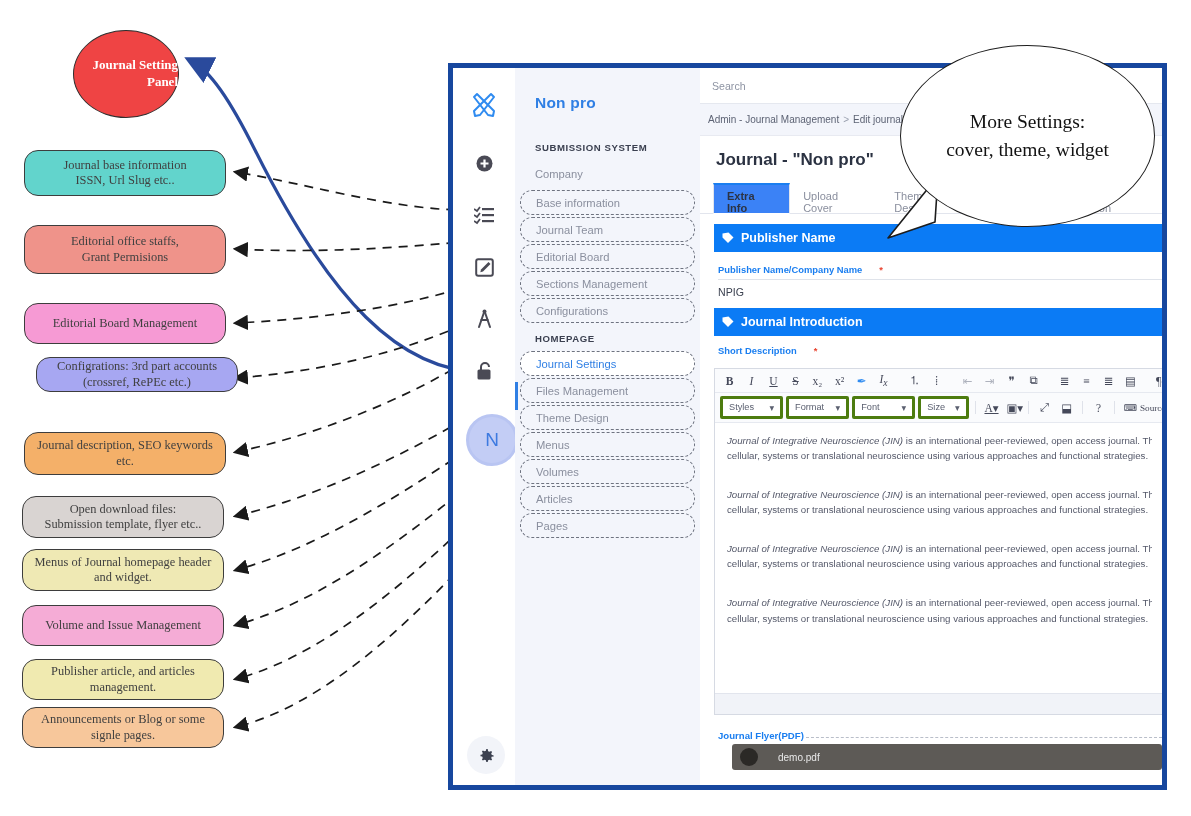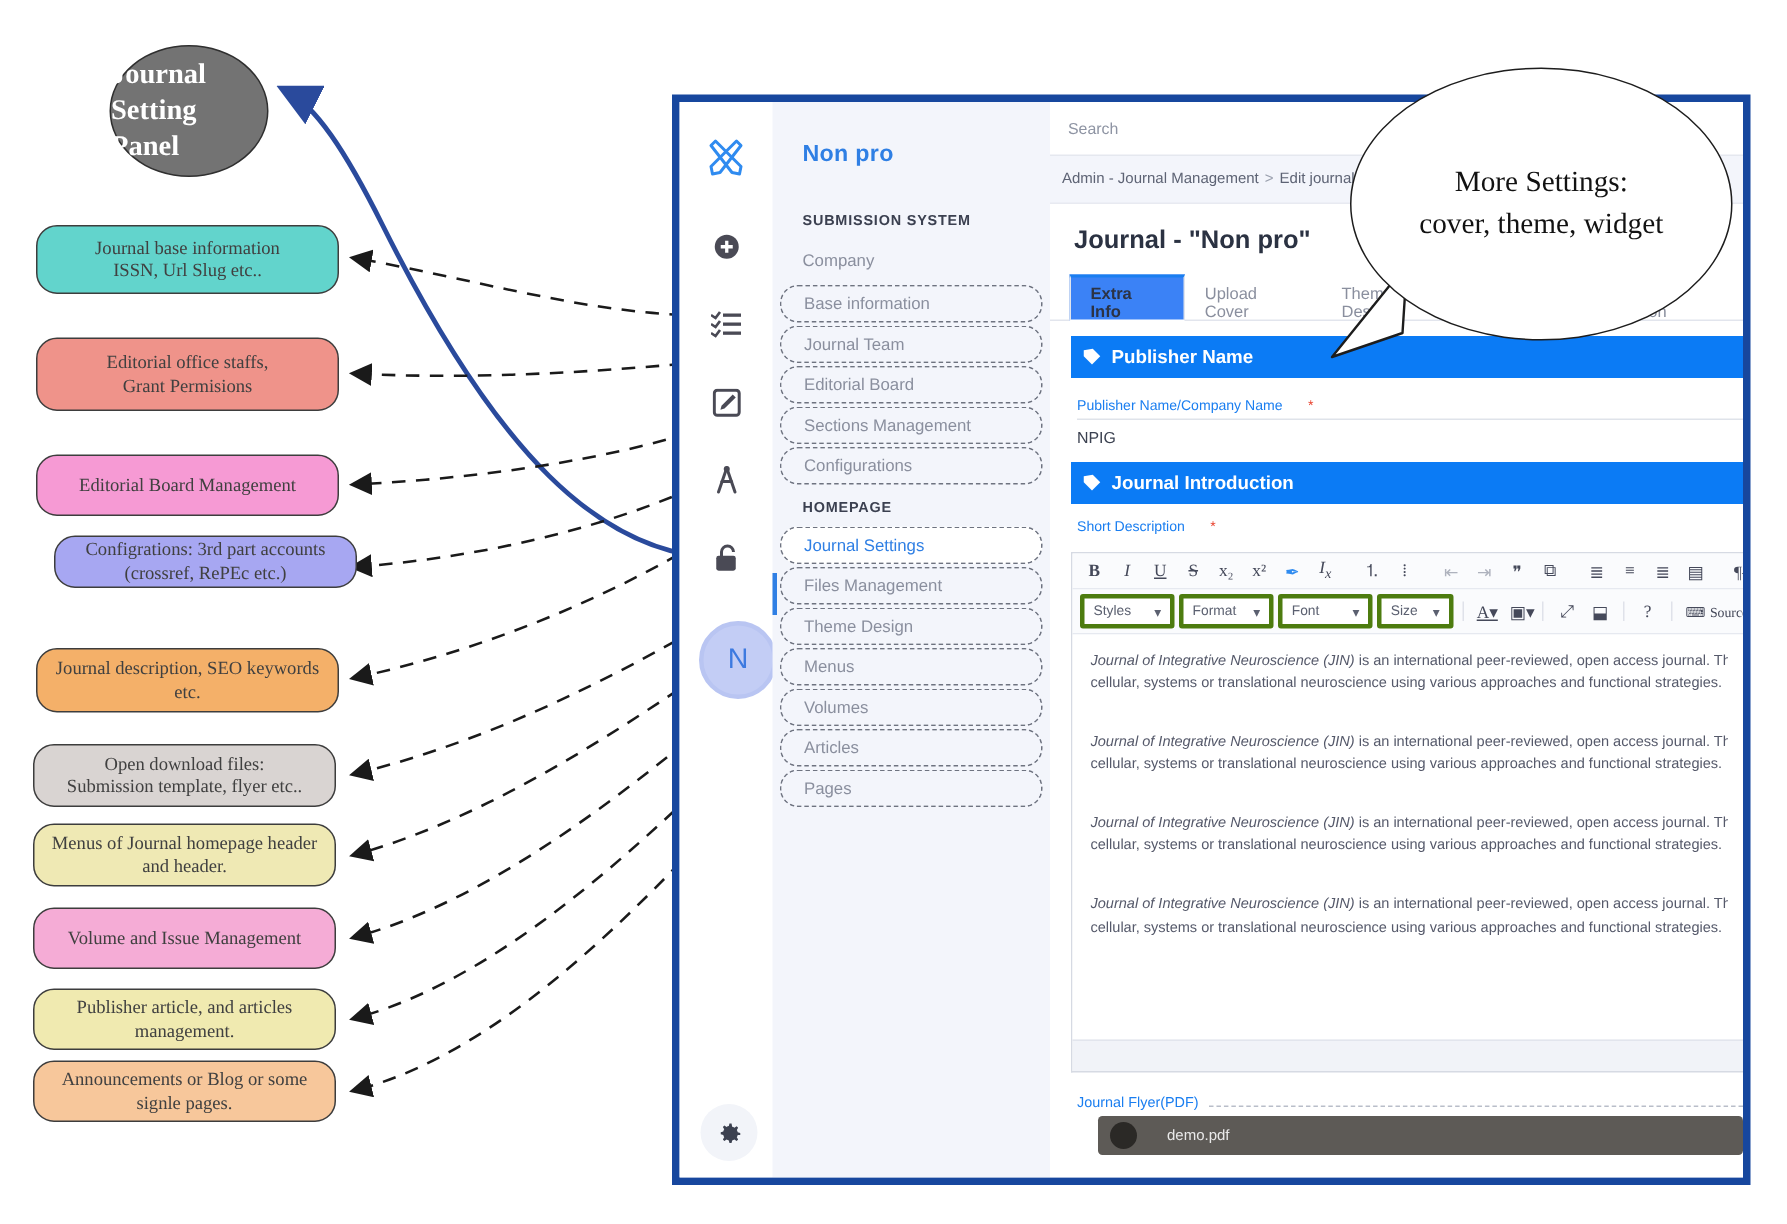--- a/index.html
+++ b/index.html
@@ -17,23 +17,23 @@
     position:absolute;box-sizing:border-box;
     border:1.6px solid #3d3d3d;border-radius:14px;
     display:flex;align-items:center;justify-content:center;text-align:center;
     font-family:"Liberation Serif",serif;font-size:12.4px;color:#404040;
     line-height:1.25;padding:2px 8px;
   }
   .node span{display:block;}
   #root-circle{
     position:absolute;left:73px;top:30px;width:104px;height:86px;
     border:1.6px solid #2f2f2f;border-radius:50%;
-    background:#737373;
-    display:flex;align-items:center;justify-content:center;text-align:left;
-    font-family:"Liberation Serif",serif;font-weight:bold;font-size:19px;
+    background:#ef4444;
+    display:flex;align-items:center;justify-content:center;text-align:right;
+    font-family:"Liberation Serif",serif;font-weight:bold;font-size:13px;
     color:#ffffff;line-height:1.28;
   }
 
   
   #app-window{
     position:absolute;left:448px;top:63px;width:719px;height:727px;
     border:5px solid #17479e;background:#ffffff;box-sizing:border-box;
     overflow:hidden;
   }
   #app-inner{position:absolute;left:0;top:0;width:709px;height:717px;display:flex;}
@@ -113,41 +113,41 @@
   .tab.sel{
     color:#2c3344;font-weight:bold;border:1px solid #e2e5ed;border-bottom:1px solid #fff;
     border-top:2.5px solid #1a7ef0;background:#3b82f6;margin-bottom:-1px;padding-top:5px;
   }
 
   .sec-head{
     background:#0b7bf5;color:#fff;font-size:12.5px;font-weight:bold;
     padding:7px 10px 7px 8px;margin:10px 0 0 14px;display:flex;align-items:center;gap:7px;
   }
   .fieldwrap{padding:12px 0 0 18px;}
-  .fieldlabel{font-size:9.4px;font-weight:normal;color:#1a7ef0;display:flex;gap:17px;}
+  .fieldlabel{font-size:9.4px;font-weight:bold;color:#1a7ef0;display:flex;gap:17px;}
   .req{color:#e9432f;}
   .fieldline{height:1px;background:#dfe3ea;margin:4px 0 0;}
   .fieldval{font-size:10.6px;color:#3b4150;padding-top:6px;}
 
   
   #editor-box{margin:12px 0 0 14px;border:1px solid #d6dae3;border-right:none;background:#fff;}
   .tb-row{display:flex;align-items:center;gap:3px;padding:3px 5px;border-bottom:1px solid #e6e9f0;background:#fafbfd;}
   .tbi{font-size:11.5px;color:#45495a;padding:1px 3px;min-width:13px;text-align:center;
        font-family:"Liberation Serif",serif;}
   .tbsep{width:1px;height:13px;background:#dfe2ea;margin:0 3px;}
   .combo{border:3px solid #4d7c0f;background:#fff;border-radius:2px;font-size:9.2px;
          color:#5b6070;padding:3px 6px;display:flex;justify-content:space-between;gap:10px;}
   #editor-body{padding:10px 10px 8px 12px;background:#fff;min-height:252px;}
   .para{font-size:9.7px;color:#55596a;line-height:1.55;margin:0 0 24px;
         font-family:"Liberation Sans",sans-serif;white-space:nowrap;overflow:hidden;}
   .para em{font-style:italic;}
   #editor-foot{height:20px;background:#f1f3f8;border-top:1px solid #e2e5ed;}
 
   #flyer{padding:10px 0 0 18px;}
-  #flyer-label{font-size:9.6px;font-weight:normal;color:#1a7ef0;display:inline-block;text-align:center;}
+  #flyer-label{font-size:9.6px;font-weight:bold;color:#1a7ef0;display:inline-block;text-align:center;}
   #flyer-dash{border-top:1px dashed #b9bec9;margin-top:-6px;margin-left:88px;}
   #flyer-chip{
     margin:6px 0 0 14px;background:#5d5a56;height:26px;border-radius:3px;
     display:flex;align-items:center;gap:20px;padding-left:8px;color:#e9e9e9;font-size:10px;
   }
   #flyer-dot{width:18px;height:18px;border-radius:50%;background:#2b2926;}
 
   
   #bubble{
     position:absolute;left:900px;top:45px;width:253px;height:180px;
@@ -227,21 +227,21 @@
   </div>
   <div class="node" id="n5" style="left:22px;top:496px;width:202px;height:42px;background:#d9d4d2;">
     <div>
       <span>Open download files:</span>
       <span>Submission template, flyer etc..</span>
     </div>
   </div>
   <div class="node" id="n6" style="left:22px;top:549px;width:202px;height:42px;background:#efe9b4;">
     <div>
       <span>Menus of Journal homepage header</span>
-      <span>and header.</span>
+      <span>and widget.</span>
     </div>
   </div>
   <div class="node" id="n7" style="left:22px;top:605px;width:202px;height:41px;background:#f5acd6;">
     <div>
       <span>Volume and Issue Management</span>
     </div>
   </div>
   <div class="node" id="n8" style="left:22px;top:659px;width:202px;height:41px;background:#f0eab0;">
     <div>
       <span>Publisher article, and articles</span>

